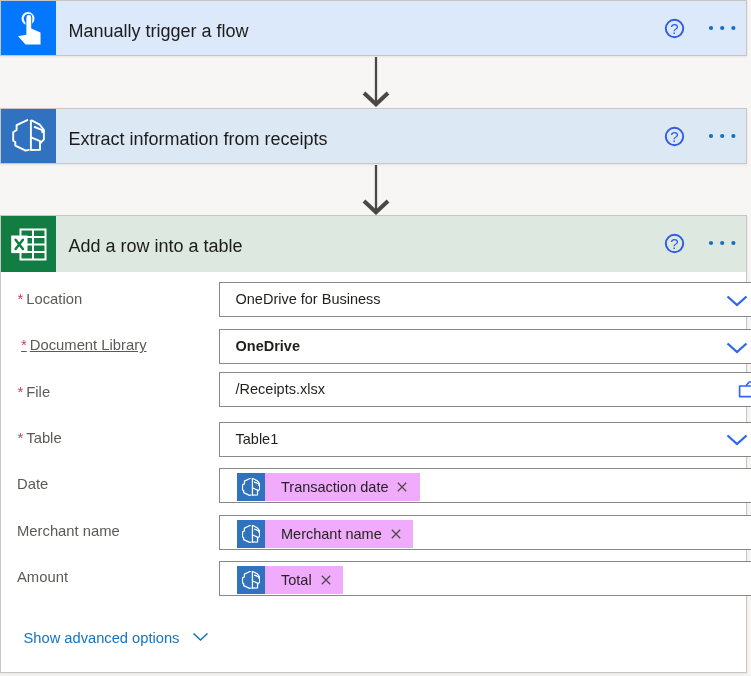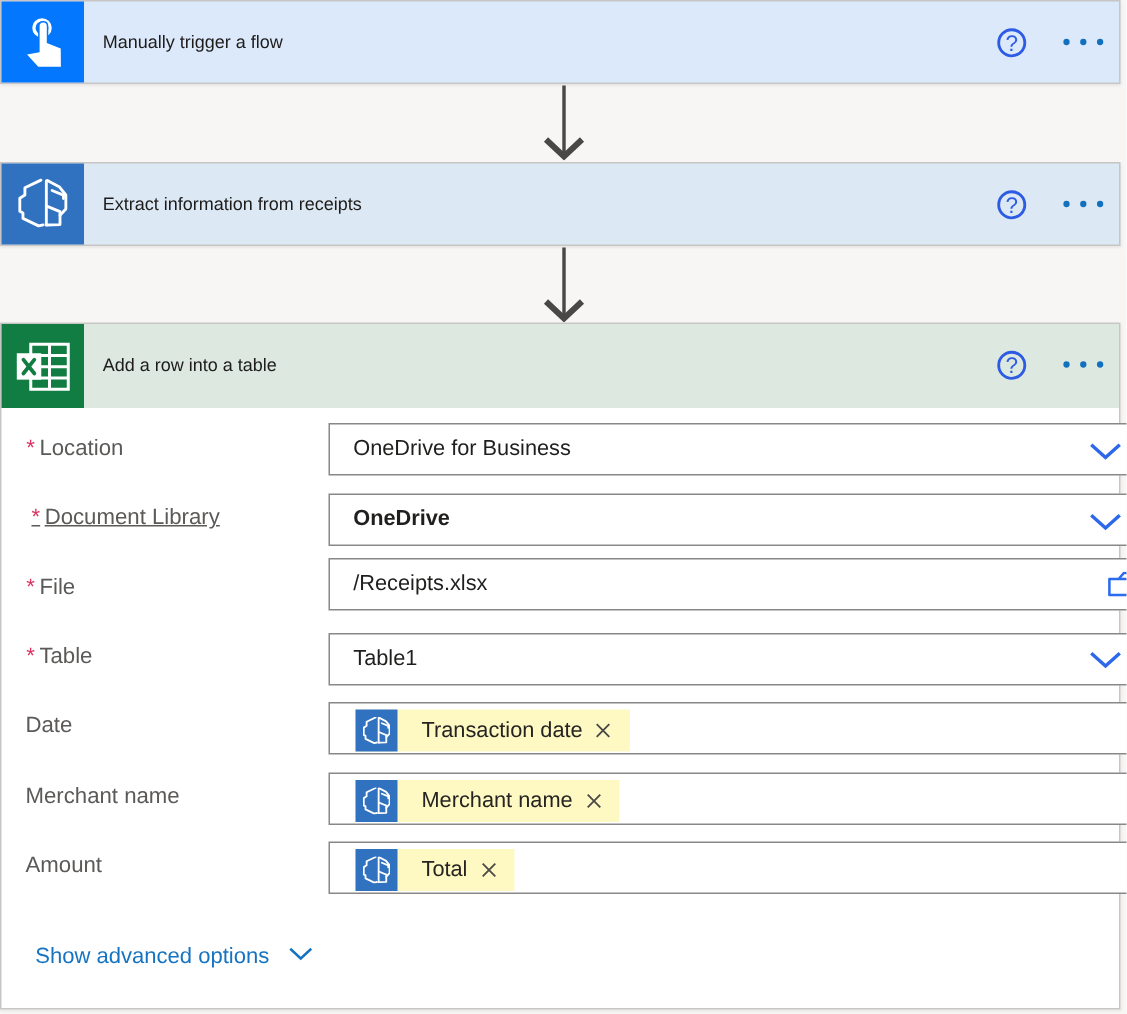--- a/index.html
+++ b/index.html
@@ -1,27 +1,27 @@
 <!DOCTYPE html>
 <html><head>
 <meta charset="utf-8">
 <style>
   html,body{margin:0;padding:0;}
   body{width:751px;height:676px;background:#f7f6f5;font-family:"Liberation Sans",sans-serif;position:relative;overflow:hidden;}
   .card{position:absolute;left:0;width:745px;border:1px solid #c8c6c4;background:#fff;box-shadow:0 1px 2px rgba(0,0,0,.08);}
   .ictile{position:absolute;left:0;top:0;width:55px;}
-  .title{position:absolute;left:67.5px;font-size:12px;color:#1d1c1b;white-space:nowrap;}
+  .title{position:absolute;left:67.5px;font-size:18px;color:#1d1c1b;white-space:nowrap;}
   .help{position:absolute;}
   .dots{position:absolute;}
   .lbl{position:absolute;font-size:14.8px;color:#5c5a58;white-space:nowrap;}
   .req{color:#dc3360;margin-right:3px;}
   .inp{position:absolute;left:180px;width:548px;height:33px;border:1px solid #8a8886;background:#fff;margin-left:38px;}
   .inp .txt{position:absolute;left:15.5px;top:0;height:33px;line-height:33px;font-size:14.5px;color:#201f1e;white-space:nowrap;}
   .chev{position:absolute;right:20px;top:11.5px;}
-  .token{position:absolute;left:17px;top:4px;height:28px;background:#fef9c3;display:flex;align-items:center;}
+  .token{position:absolute;left:17px;top:4px;height:28px;background:#f0abfc;display:flex;align-items:center;}
   .tokic{width:28px;height:28px;background:#3072bf;display:flex;align-items:center;justify-content:center;flex:0 0 28px;}
   .toktxt{font-size:14.5px;color:#252423;margin-left:16px;white-space:nowrap;}
   .tokx{margin-left:9px;margin-right:12.5px;}
 </style>
 </head>
 <body>
 
 <div class="card" style="top:0;height:54px;background:#dbe9fb;">
   <div class="ictile" style="height:54px;background:#0377fd;">
     <svg width="55" height="54" viewBox="0 0 55 54">

